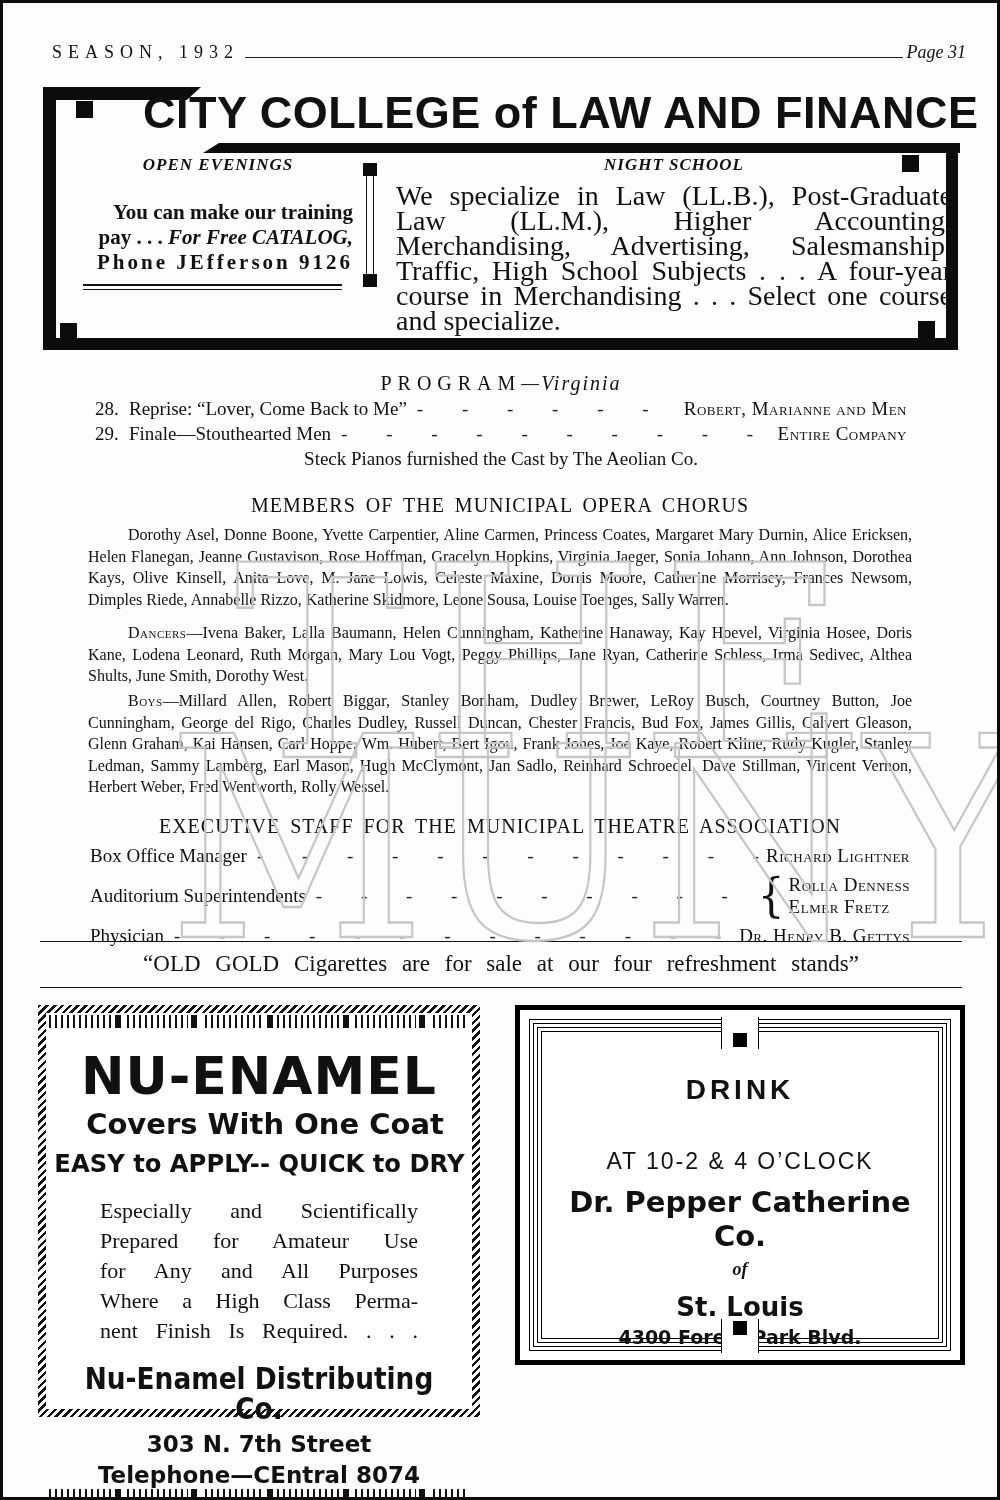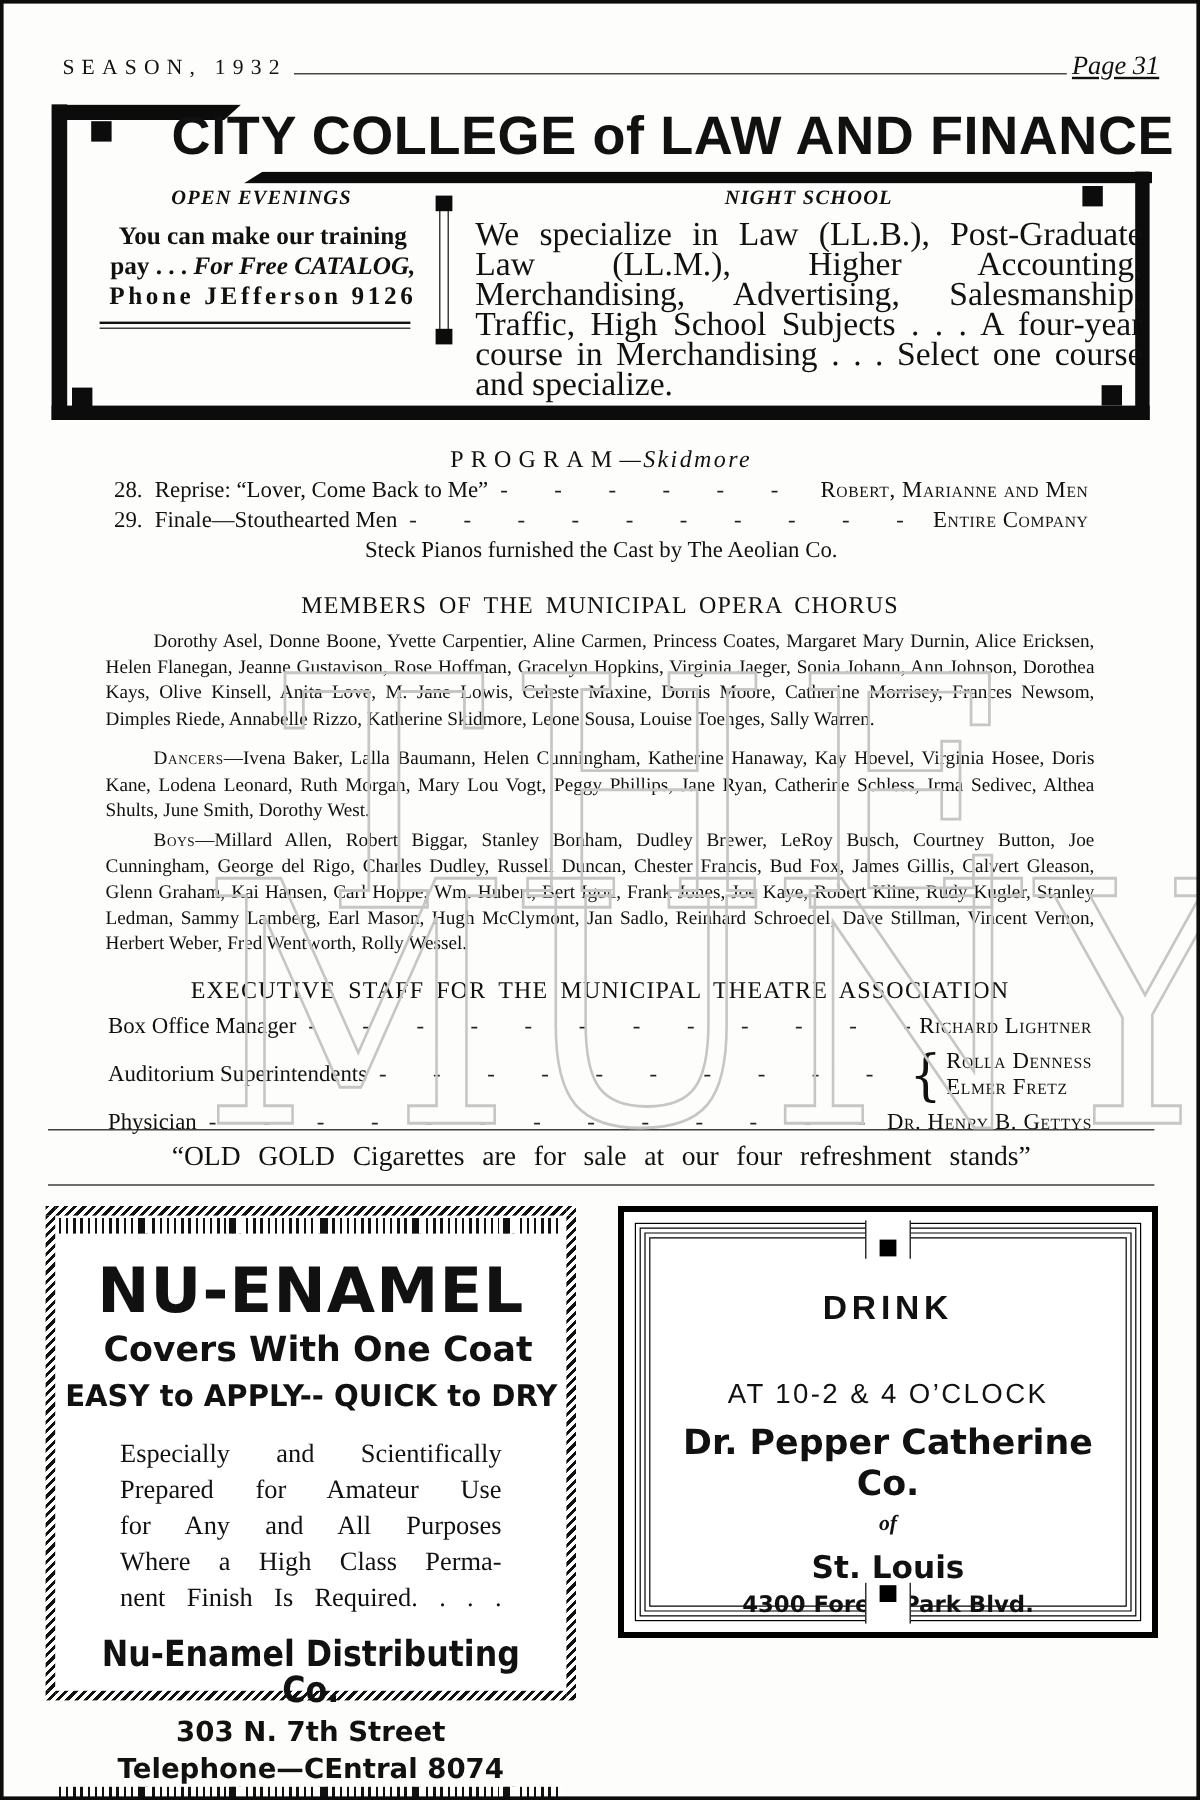--- a/index.html
+++ b/index.html
@@ -6,42 +6,42 @@
   body{
     width:1000px;height:1500px;position:relative;background:#fdfdfc;
     font-family:"Liberation Serif", serif;color:#111;overflow:hidden;
   }
   .page-frame{position:absolute;inset:0;border:3px solid #0c0c0c;pointer-events:none;z-index:50;}
 
   
   .pg-header{position:absolute;left:52px;right:34px;top:42px;display:flex;align-items:baseline;z-index:2;}
   .season{font-size:18px;letter-spacing:6px;font-weight:500;white-space:nowrap;}
   .header-rule{flex:1;border-bottom:1.6px solid #1a1a1a;margin:0 4px 5px 6px;}
-  .page-label{font-style:italic;font-size:22px;white-space:nowrap;text-decoration:underline;}
+  .page-label{font-style:italic;font-size:18px;white-space:nowrap;}
 
   
   .college-ad{position:absolute;left:38px;top:85px;width:927px;height:267px;z-index:2;}
   .c-bar{position:absolute;background:#0c0c0c;}
   .c-corner-tl{left:5px;top:2px;width:158px;height:13px;clip-path:polygon(0 0,100% 0,91% 100%,0 100%);}
   .c-left-bar{left:5px;top:2px;width:13px;height:263px;}
   .c-title{position:absolute;left:105px;top:2px;width:818px;text-align:center;
     font-family:"Liberation Sans", sans-serif;font-weight:700;font-size:45px;letter-spacing:.5px;white-space:nowrap;}
   .c-underline{left:165px;top:58px;width:757px;height:10px;clip-path:polygon(0 100%,16px 0,100% 0,100% 100%);}
   .c-right-bar{left:908px;top:58px;width:12px;height:207px;}
   .c-bottom-bar{left:5px;top:253px;width:915px;height:12px;}
   .c-sq{position:absolute;width:17px;height:17px;background:#0c0c0c;}
   .sq-tl{left:38px;top:16px;}  .sq-bl{left:22px;top:238px;}
   .sq-tr{left:864px;top:70px;} .sq-br{left:880px;top:236px;}
   .c-divider{position:absolute;left:328px;top:86px;height:108px;width:6px;
     border-left:1.6px solid #111;border-right:1.6px solid #111;}
   .c-div-sq{position:absolute;left:-4px;width:14px;height:13px;background:#0c0c0c;}
   .c-div-sq.top{top:-8px;} .c-div-sq.bot{bottom:-8px;}
   .c-left-col{position:absolute;left:45px;top:70px;width:270px;text-align:center;}
   .c-col-label{font-weight:700;font-style:italic;font-size:17px;letter-spacing:1px;}
-  .c-left-lines{margin-top:9px;font-size:21px;font-weight:600;line-height:25px;text-align:center;padding-left:2px;}
+  .c-left-lines{margin-top:25px;font-size:21px;font-weight:600;line-height:25px;text-align:right;padding-left:2px;}
   .c-line3{letter-spacing:3px;}
   .c-ital{font-style:italic;}
   .c-dbl-rule{margin-top:9px;height:3px;border-top:2px solid #111;border-bottom:1.4px solid #111;width:96%;}
   .c-right-col{position:absolute;left:358px;top:70px;width:556px;text-align:center;}
   .c-right-par{margin-top:8px;font-size:28px;line-height:25px;text-align:justify;}
   .c-footer{position:absolute;left:42px;top:212px;width:872px;display:flex;justify-content:space-between;align-items:baseline;font-size:25px;}
   .c-f-building{font-weight:600;}
   .c-f-street{font-style:italic;}
   .c-f-city{letter-spacing:2px;}
 
@@ -177,21 +177,21 @@
 
   <div class="c-right-col">
     <div class="c-col-label">NIGHT SCHOOL</div>
     <div class="c-right-par">We specialize in Law (LL.B.), Post-Graduate Law (LL.M.), Higher Accounting, Merchandising, Advertising, Salesmanship, Traffic, High School Subjects . . . A four-year course in Merchandising . . . Select one course and specialize.</div>
   </div>
 
 </div>
 
 <div class="program">
   <div class="prog-heading">
-    <span class="main">PROGRAM</span><span class="cont">—Skidmore</span>
+    <span class="main">PROGRAM</span><span class="cont">—Virginia</span>
   </div>
   <div class="prog-item">
     <span class="prog-num">28.</span>
     <span class="prog-title">Reprise: “Lover, Come Back to Me”</span>
     <span class="leader">- - - - - - - - - - - - - - - - - - - - - - - - - - - - - -</span>
     <span class="prog-perf sc">Robert, Marianne and Men</span>
   </div>
   <div class="prog-item">
     <span class="prog-num">29.</span>
     <span class="prog-title">Finale—Stouthearted Men</span>

